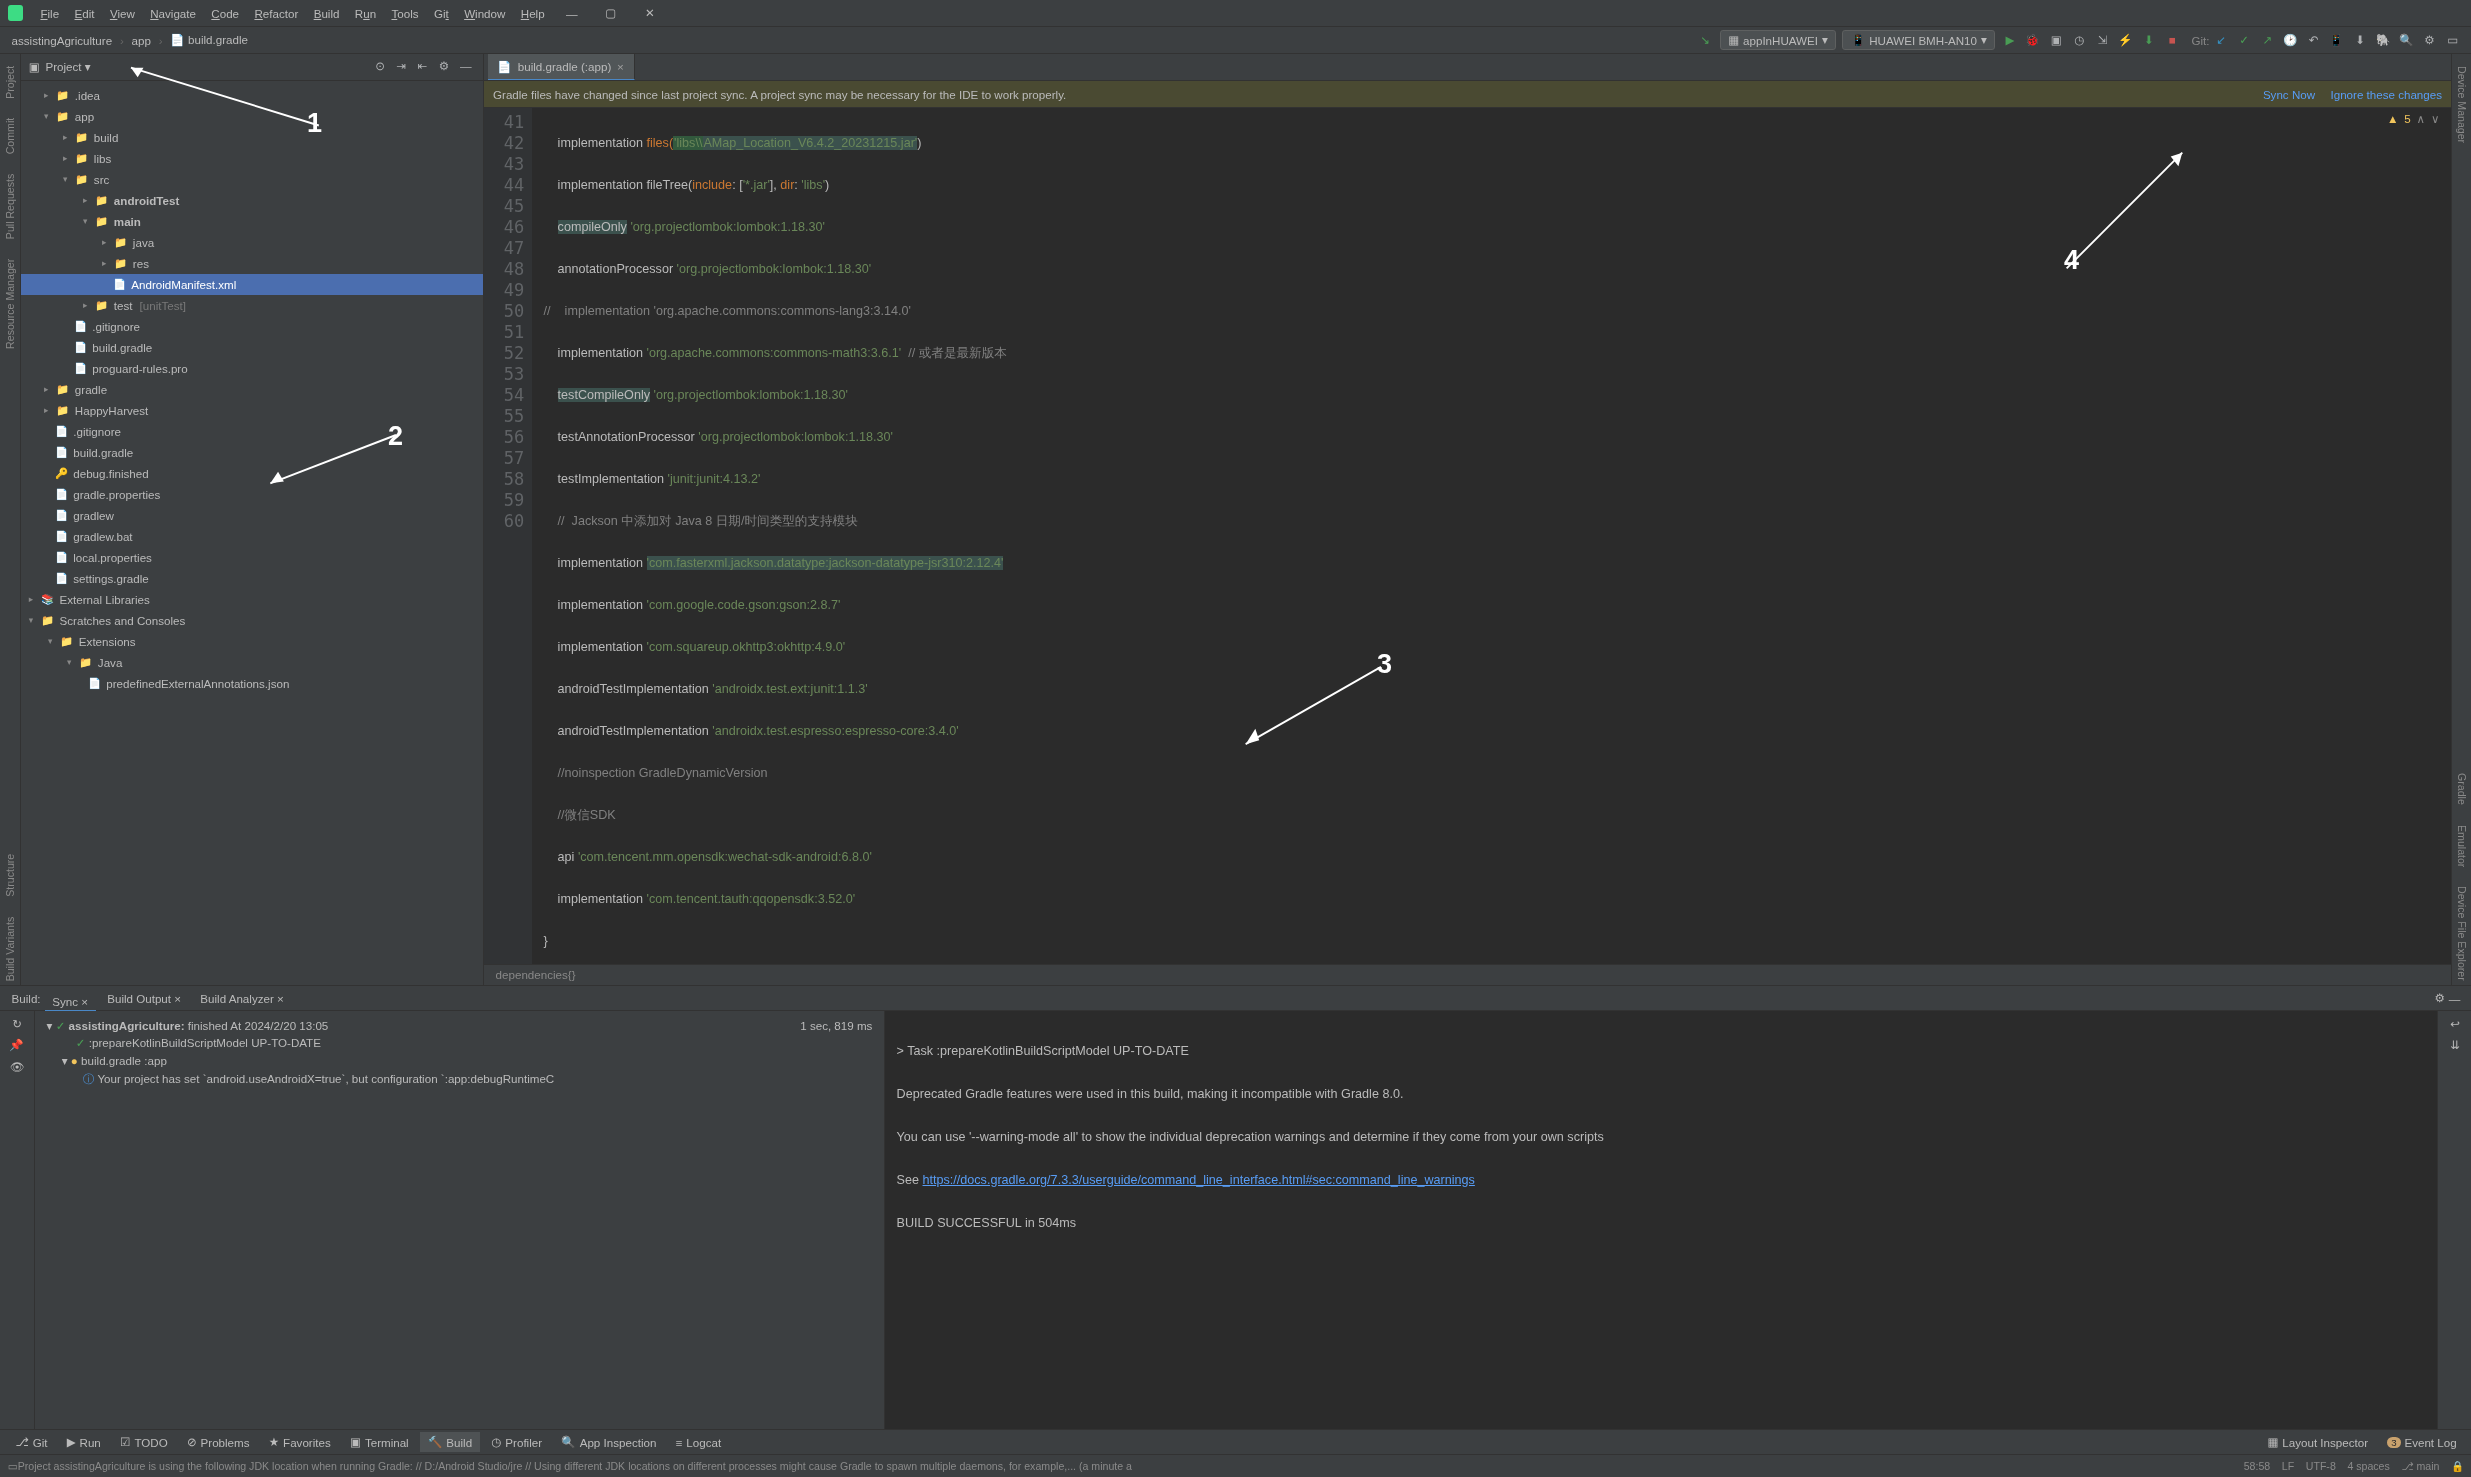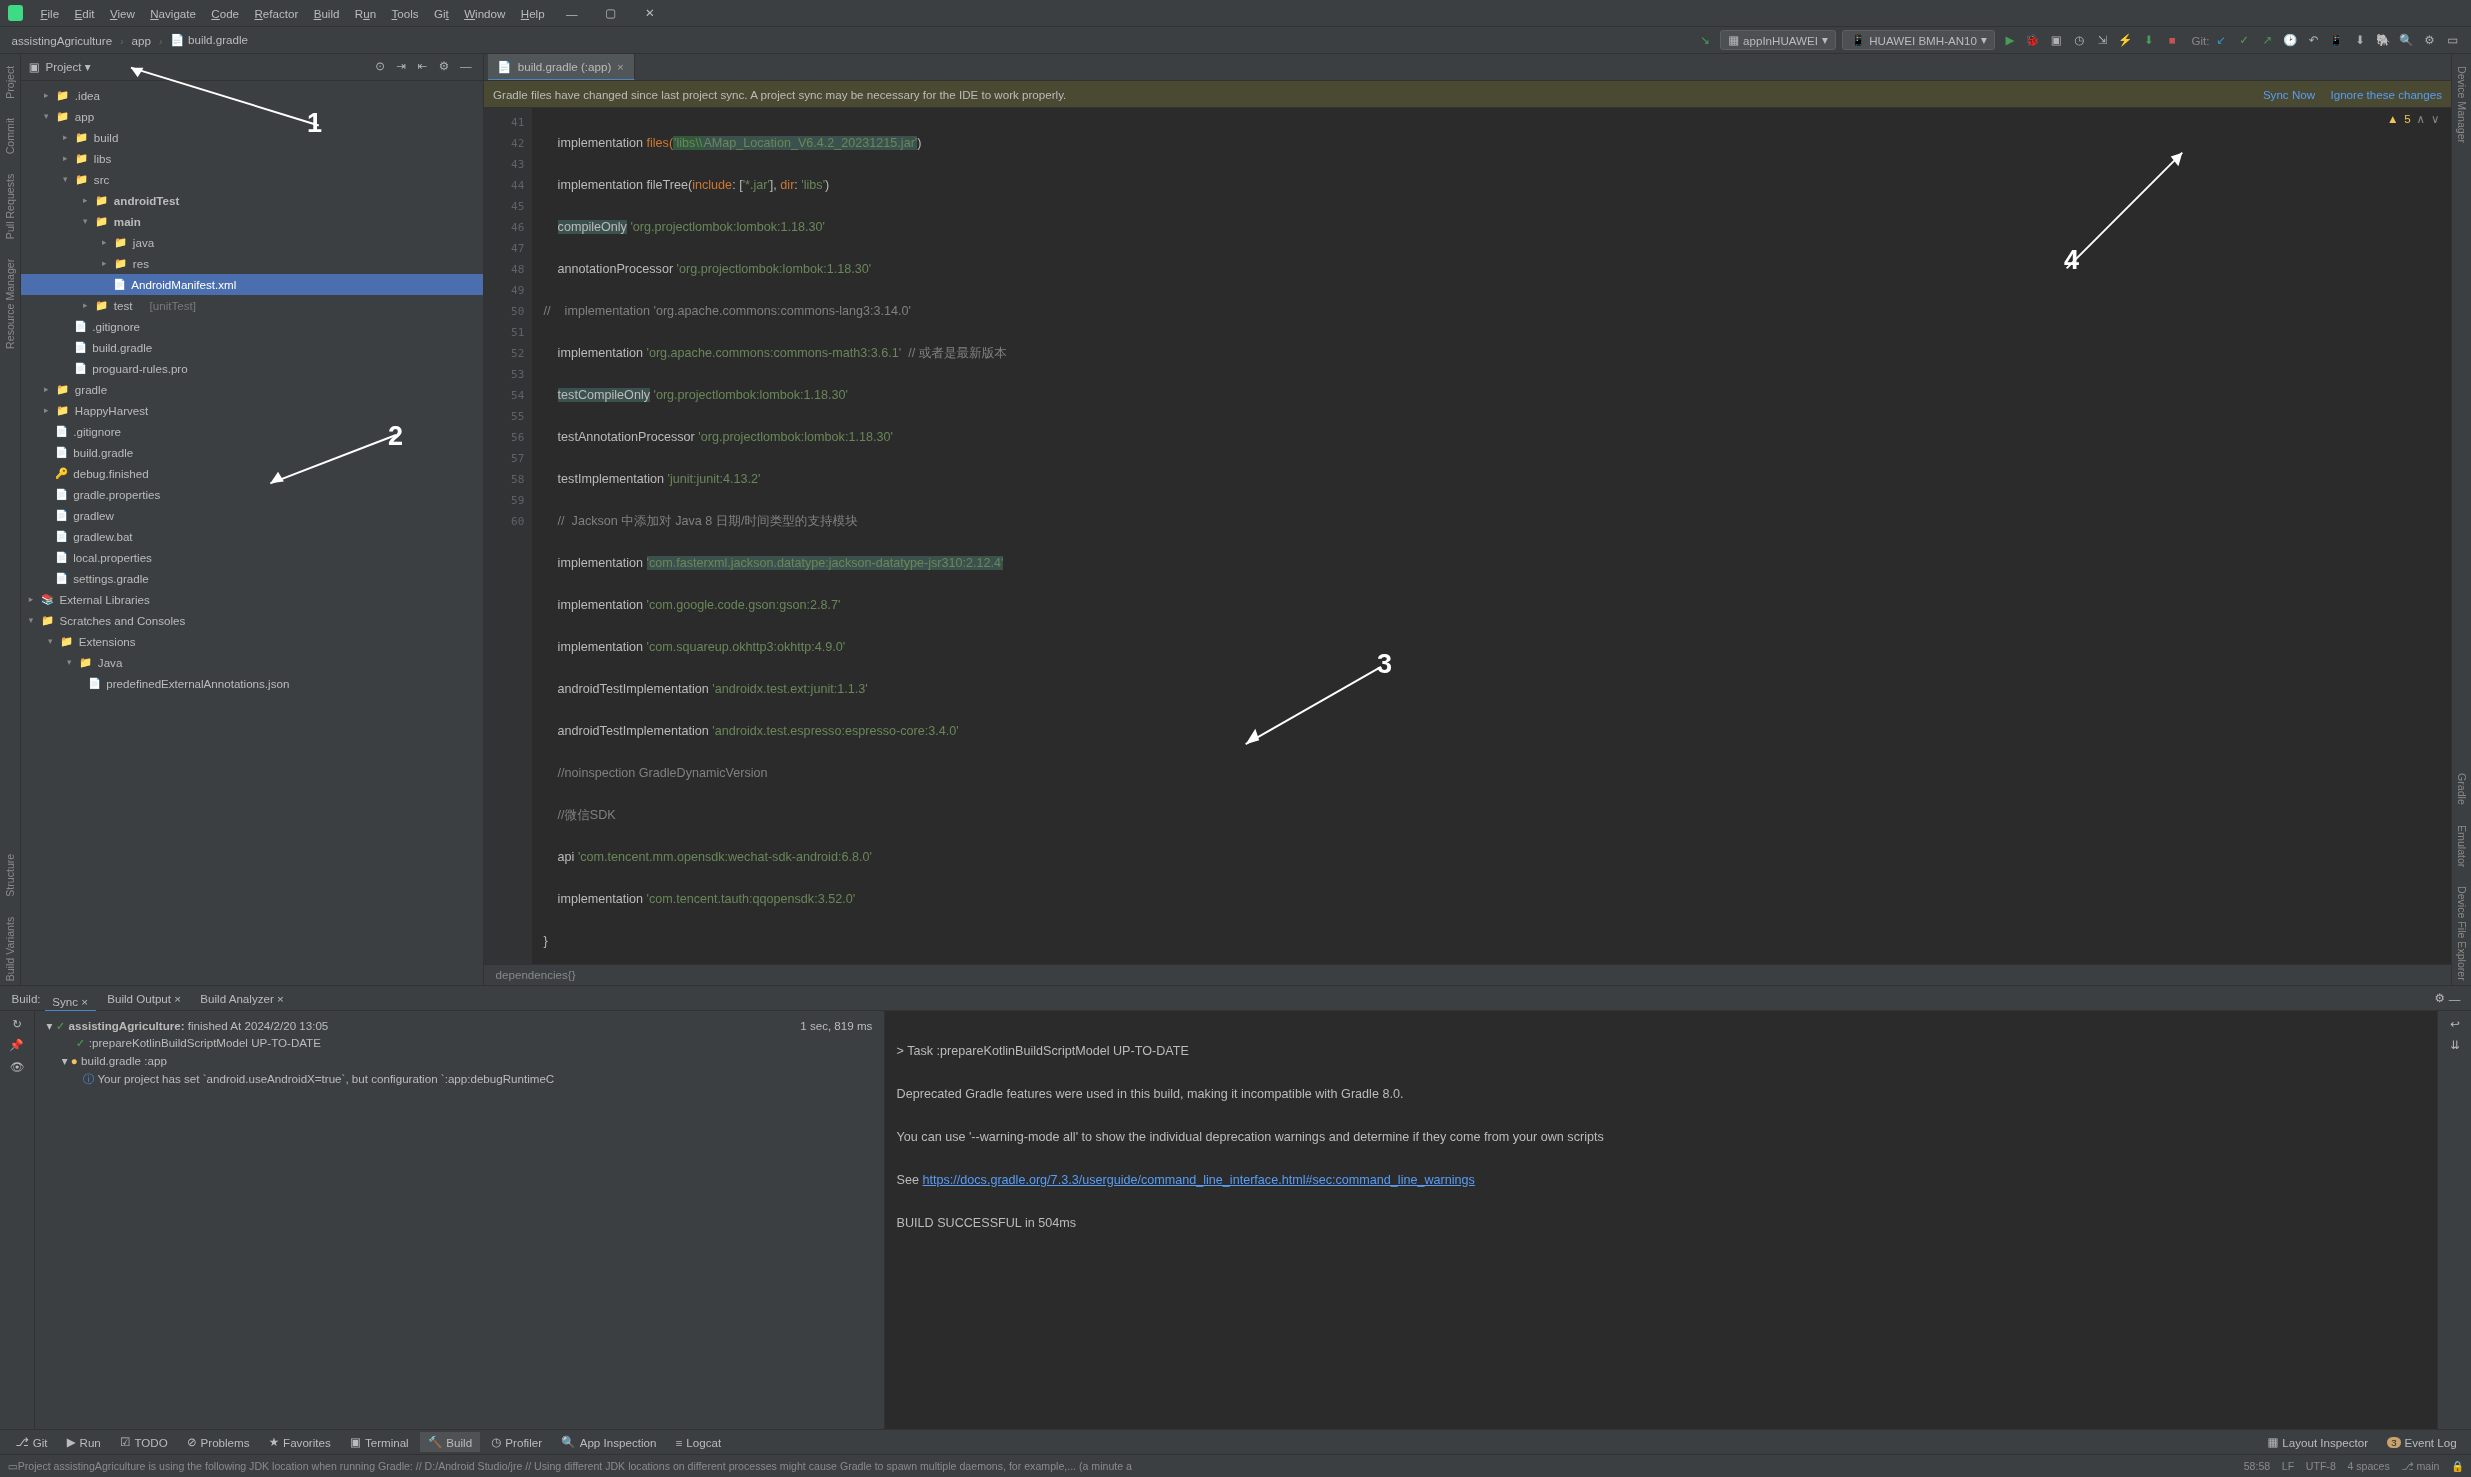--- a/index.html
+++ b/index.html
@@ -24,33 +24,33 @@
 .project-panel { width: 463px; background: #3c3f41; display: flex; flex-direction: column; border-right: 1px solid #323232; }
 .panel-header { height: 27px; display: flex; align-items: center; padding: 0 7.7px; border-bottom: 1px solid #323232; gap: 5.8px; }
 .panel-header .title { flex: 1; color: #bbb; }
 .panel-header .icon { width: 15.4px; height: 15.4px; color: #afb1b3; }
 .tree { flex: 1; overflow: auto; padding: 3.9px 0; }
 .tree-row { display: flex; align-items: center; height: 21px; padding-left: 7.7px; white-space: nowrap; }
 .tree-row.selected { background: #4b6eaf; color: #fff; }
 .tree-row .arrow { width: 9.7px; color: #888; margin-right: 1.9px; font-size: 8.7px; }
 .tree-row .icon { width: 15.4px; margin-right: 3.9px; font-size: 10.6px; text-align: center; }
 .tree-row .label { color: inherit; }
-.tree-row .dim { color: #787878; margin-left: 17px; }
+.tree-row .dim { color: #787878; margin-left: 7px; }
 .folder-icon { color: #87939a; }
 .mod-icon { color: #519aba; }
 .editor-area { flex: 1; display: flex; flex-direction: column; overflow: hidden; }
 .editor-tabs { background: #3c3f41; height: 27px; display: flex; align-items: center; border-bottom: 1px solid #323232; padding-left: 3.9px; }
 .editor-tab { background: #4e5254; padding: 3.9px 9.7px; display: flex; align-items: center; gap: 5.8px; border-right: 1px solid #323232; height: 100%; }
 .editor-tab.active { background: #515658; border-bottom: 1.9px solid #4a88c7; }
 .editor-tab .close { color: #a0a0a0; }
 .notif-bar { background: #4a4a32; color: #bbb; height: 27px; display: flex; align-items: center; padding: 0 9px; border-bottom: 1px solid #323232; }
 .notif-bar .msg { flex: 1; }
 .notif-bar .link { color: #589df6; margin-left: 15.4px; cursor: pointer; }
 .editor-body { flex: 1; display: flex; background: #2b2b2b; overflow: hidden; position: relative; }
-.gutter { background: #313335; width: 48px; color: #606366; text-align: right; padding: 3.9px 7.7px 3.9px 0; font-family: "Consolas", monospace; font-size: 11px; line-height: 21px; }
+.gutter { background: #313335; width: 48px; color: #606366; text-align: right; padding: 3.9px 7.7px 3.9px 0; font-family: "Consolas", monospace; font-size: 17px; line-height: 21px; }
 .code { flex: 1; padding: 3.9px 0; font-family: "Consolas", monospace; font-size: 12.6px; line-height: 21px; white-space: pre; overflow: auto; }
 .code .line { padding-left: 11.6px; }
 .kw { color: #cc7832; }
 .str { color: #6a8759; }
 .com { color: #808080; }
 .hl { background: #3b514d; }
 .hl2 { background: #32593d; padding: 0 1px; }
 .breadcrumb-bottom { background: #3c3f41; color: #888; padding: 2.9px 11.6px; height: 21px; border-top: 1px solid #323232; }
 .build-panel { height: 444px; background: #2b2b2b; display: flex; flex-direction: column; border-top: 1px solid #323232; }
 .build-header { background: #3c3f41; height: 25px; display: flex; align-items: center; padding: 0 11.6px; border-bottom: 1px solid #323232; gap: 3.9px; }

